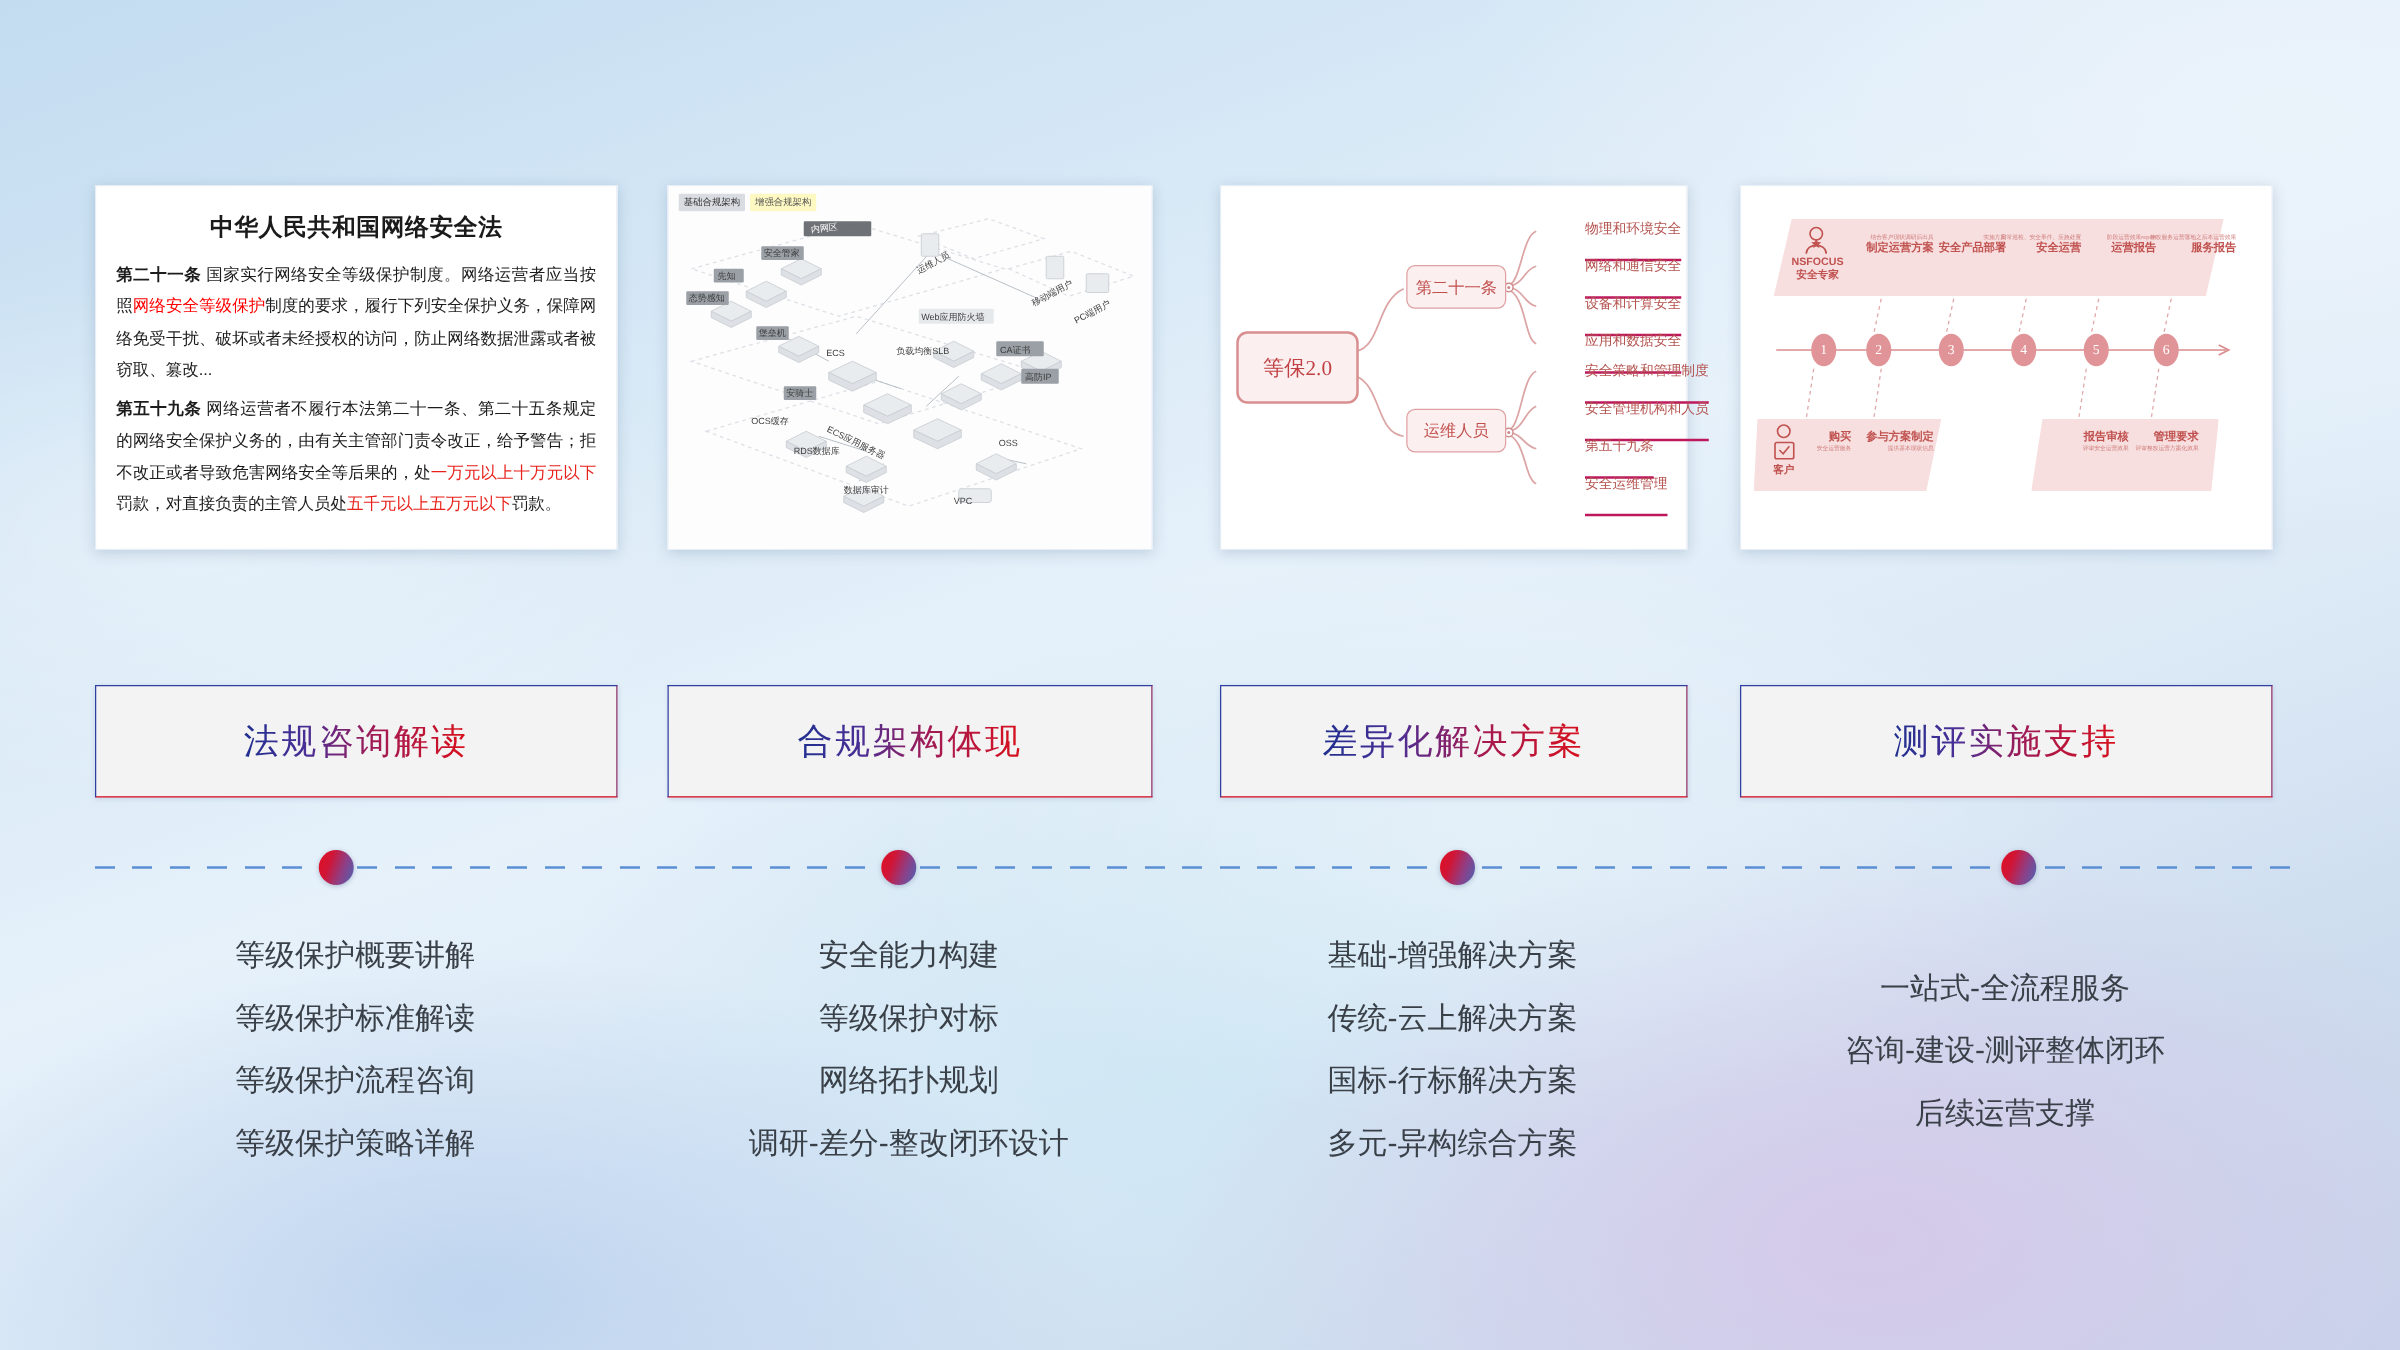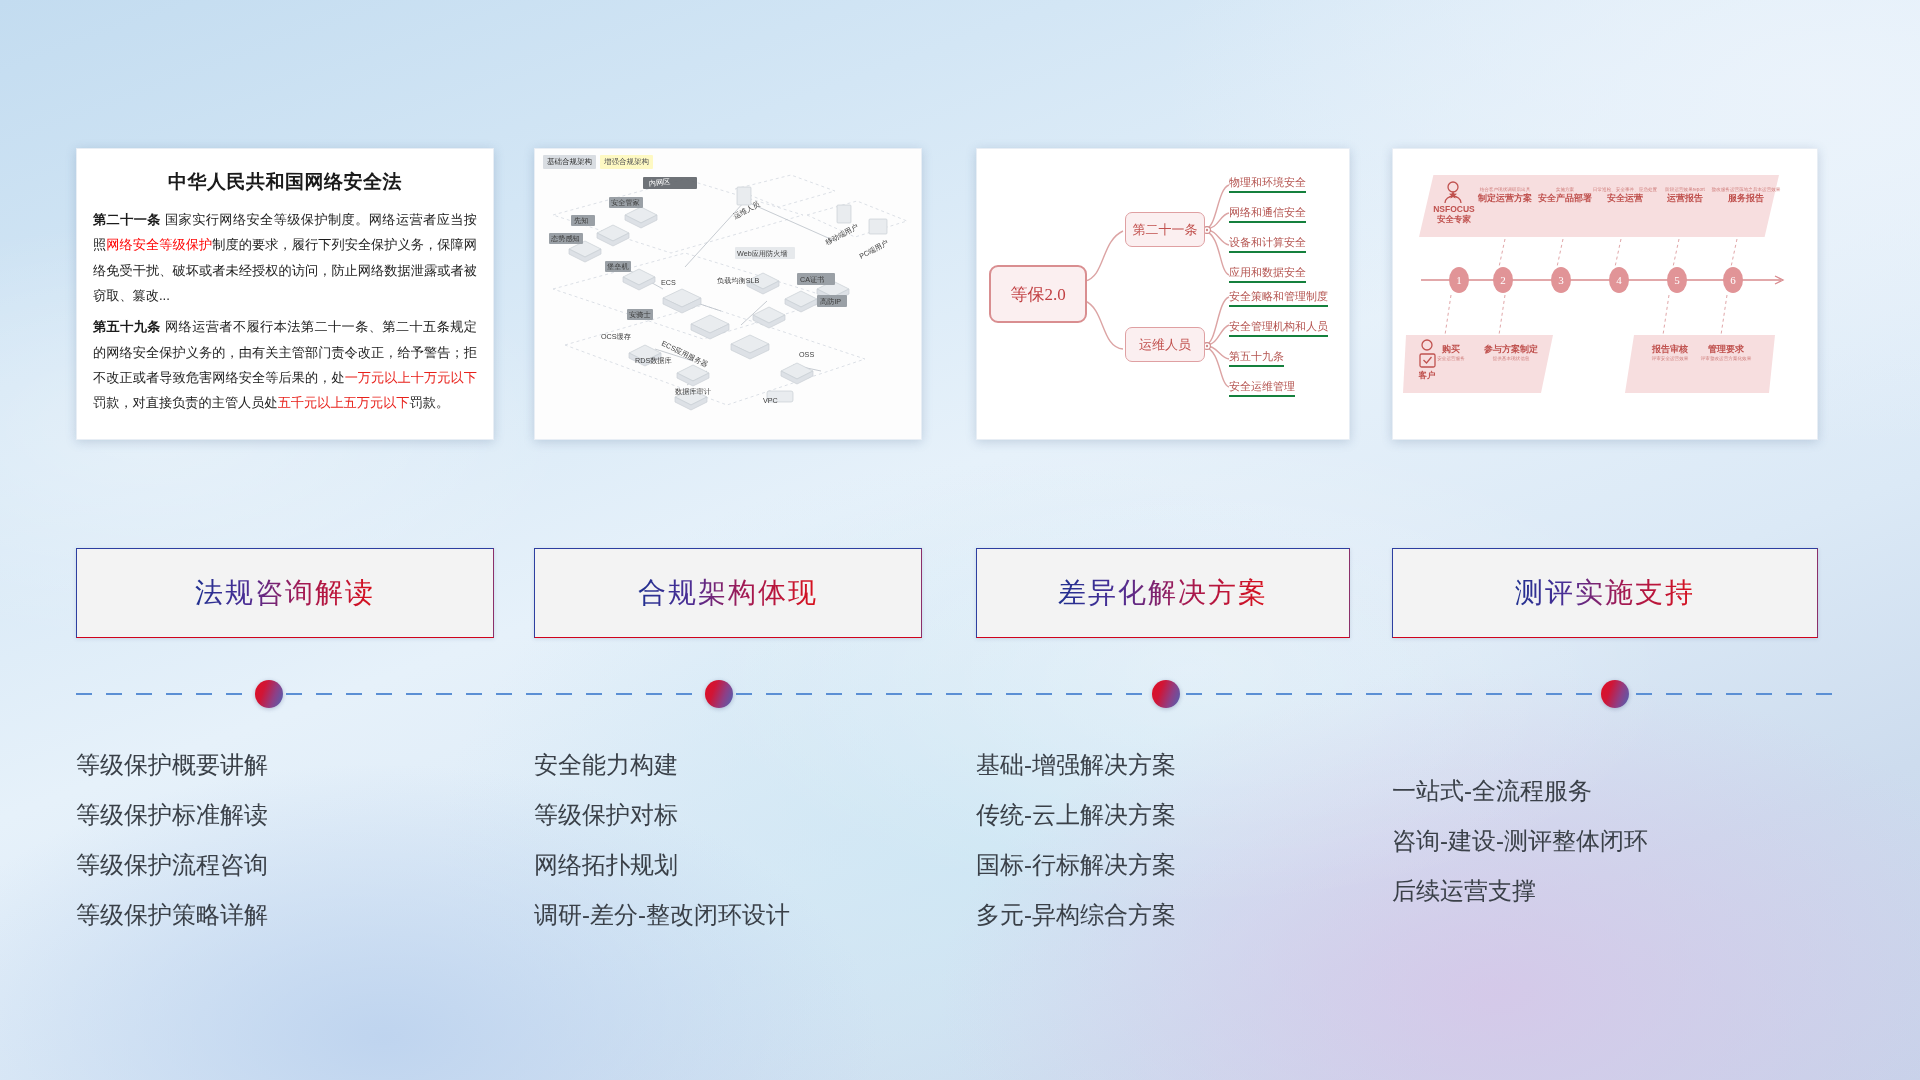--- a/index.html
+++ b/index.html
@@ -57,32 +57,32 @@
   .mm-core{position:absolute;left:12px;top:116px;width:94px;height:54px;
     border:2px solid #d98e90;border-radius:9px;background:#fbeff0;
     display:flex;align-items:center;justify-content:center;
     font-size:17px;color:#c14043;font-family:"Liberation Serif",serif;}
   .mm-br{position:absolute;width:78px;height:33px;border:1.6px solid #dfa0a2;border-radius:7px;
     background:#fbeff0;display:flex;align-items:center;justify-content:center;
     font-size:13px;color:#c1504d;font-family:"Liberation Serif",serif;}
   .mm-br.tech{left:148px;top:63px;}
   .mm-br.mgmt{left:148px;top:178px;}
   .mm-leaf{position:absolute;font-size:11px;color:#b4534f;font-family:"Liberation Serif",serif;
-    padding-bottom:1px;border-bottom:2px solid #15803d;white-space:nowrap;}
+    padding-bottom:17px;border-bottom:2px solid #be185d;white-space:nowrap;margin-left:39px;}
 
   
   .tl{position:relative;width:100%;height:100%;background:#fff;overflow:hidden;}
   .tl-band{position:absolute;background:#f7dedf;}
   .tl-top{left:26px;top:26px;width:360px;height:62px;
     clip-path:polygon(4% 0,100% 0,96% 100%,0 100%);}
   .tl-bot{left:10px;top:186px;width:150px;height:58px;
     clip-path:polygon(2% 0,100% 0,92% 100%,0 100%);}
   .tl-bot2{left:232px;top:186px;width:150px;height:58px;
     clip-path:polygon(6% 0,100% 0,96% 100%,0 100%);}
-  .tl-step{position:absolute;text-align:center;}
+  .tl-step{position:absolute;text-align:right;}
   .tl-step .big{font-size:9px;color:#c0524f;font-weight:bold;white-space:nowrap;}
   .tl-step .sml{font-size:4.6px;color:#cf7d7b;white-space:nowrap;}
   .tl-node{position:absolute;width:20px;height:26px;border-radius:50%;
     background:#e19497;color:#fff;font-size:11px;display:flex;align-items:center;
     justify-content:center;font-family:"Liberation Serif",serif;}
   .tl-role{position:absolute;text-align:center;font-size:8.5px;color:#c0524f;font-weight:bold;line-height:1.15;}
 
   
   .heads{position:absolute;left:0;top:548px;width:1920px;height:92px;}
   .head{position:absolute;top:0;height:88px;background:#f3f3f3;
@@ -104,21 +104,21 @@
   .dot{position:absolute;top:680px;width:28px;height:28px;border-radius:50%;
     background:linear-gradient(110deg,#e10e22 0%,#d01536 32%,#8e3f86 66%,#4b63b5 100%);
     box-shadow:0 1px 4px rgba(40,60,110,.28);}
   .dot.d1{left:255px;}
   .dot.d2{left:705px;}
   .dot.d3{left:1152px;}
   .dot.d4{left:1601px;}
 
   
   .lists{position:absolute;left:0;top:740px;width:1920px;}
-  .list{position:absolute;top:0;text-align:left;color:#333b44;}
+  .list{position:absolute;top:0;text-align:center;color:#333b44;}
   .list .li{font-size:24px;line-height:50px;white-space:nowrap;color:#3a4048;}
   .list.l1{left:76px;width:416px;}
   .list.l2{left:534px;width:386px;}
   .list.l3{left:976px;width:372px;}
   .list.l4{left:1392px;width:424px;top:26px;}
 </style>
 </head>
 <body>
 
 <div class="bg"></div>

